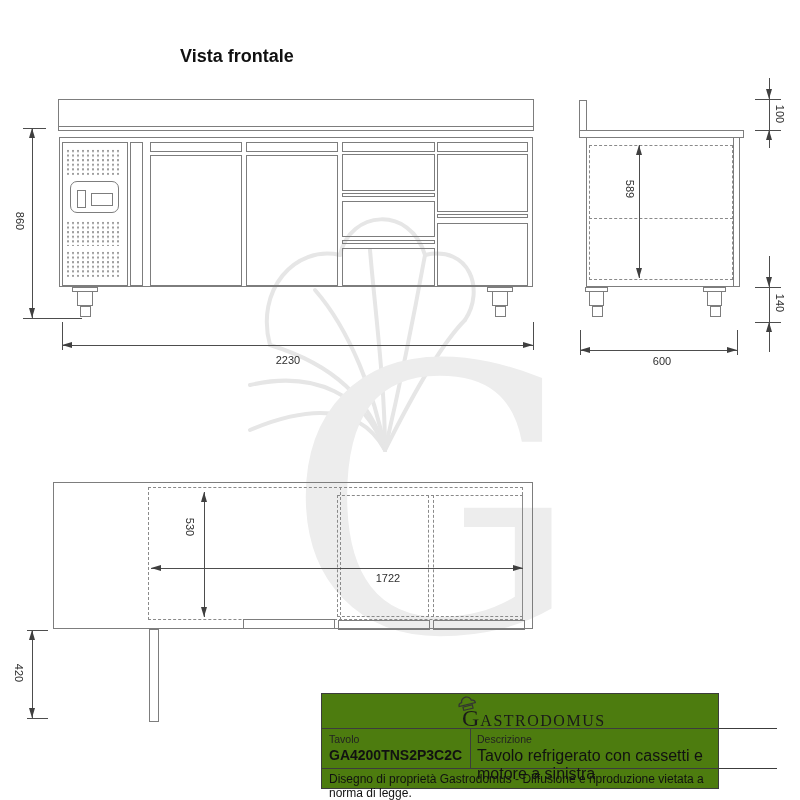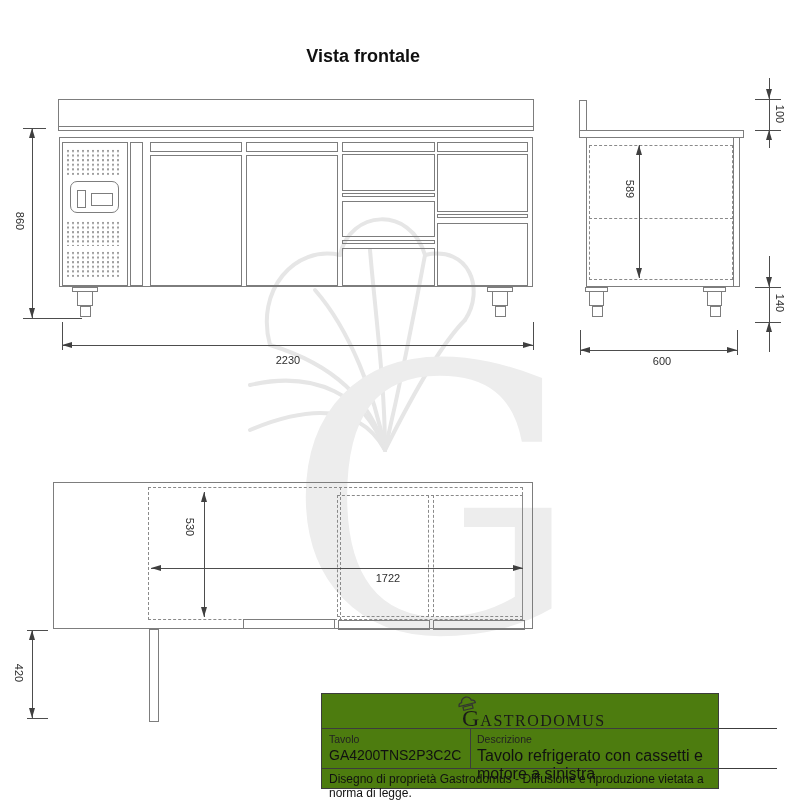--- a/index.html
+++ b/index.html
@@ -14,36 +14,36 @@
   .dash{border-style:dashed !important;border-color:#8a8a8a !important;}
   .dashh{position:absolute;height:0;border-top:1px dashed #8a8a8a;}
   .dashv{position:absolute;width:0;border-left:1px dashed #8a8a8a;}
   
   .ar{position:absolute;width:0;height:0;}
   .ar.up{border-left:3.5px solid transparent;border-right:3.5px solid transparent;border-bottom:10px solid #3f3f3f;}
   .ar.down{border-left:3.5px solid transparent;border-right:3.5px solid transparent;border-top:10px solid #3f3f3f;}
   .ar.left{border-top:3.5px solid transparent;border-bottom:3.5px solid transparent;border-right:10px solid #3f3f3f;}
   .ar.right{border-top:3.5px solid transparent;border-bottom:3.5px solid transparent;border-left:10px solid #3f3f3f;}
   
-  .vtitle{position:absolute;font-size:18px;font-weight:bold;text-align:right;color:#111;}
+  .vtitle{position:absolute;font-size:18px;font-weight:bold;text-align:left;color:#111;}
   .dimlab{position:absolute;font-size:11px;color:#2e2e2e;text-align:center;}
   .rot{transform:rotate(90deg);}
   .grille{position:absolute;background-image:radial-gradient(circle at 2px 2px,#9f9f9f 0.9px,transparent 1.5px);
           background-size:5px 4.6px;}
   
   #wm-g{position:absolute;left:285px;top:318px;z-index:0;font-family:"DejaVu Serif",serif;
         font-size:370px;line-height:1;color:#ededed;}
   #wm-hat{position:absolute;left:235px;top:170px;z-index:0;}
   .layer{position:absolute;left:0;top:0;width:800px;height:800px;z-index:2;}
   
   #tblock{position:absolute;left:321px;top:693px;width:398px;height:96px;background:#4d7c0f;
           border:1px solid #3c3c3c;z-index:3;box-sizing:border-box;}
   .tb-line{position:absolute;background:#3c3c3c;}
   .tb-label{position:absolute;font-size:10.5px;color:#222;}
-  .tb-code{position:absolute;font-size:14px;font-weight:normal;color:#111;}
+  .tb-code{position:absolute;font-size:14px;font-weight:bold;color:#111;}
   .tb-desc{position:absolute;font-size:16px;color:#111;}
   .tb-note{position:absolute;font-size:12px;color:#111;}
   #logo{position:absolute;left:140px;top:11px;font-family:"Liberation Serif",serif;color:#1a1a1a;white-space:nowrap;}
   #logo .big-g{font-size:24px;letter-spacing:1px;}
   #logo .rest{font-size:16px;letter-spacing:1.5px;}
 </style>
 </head>
 <body>
 
 <div id="sheet">

